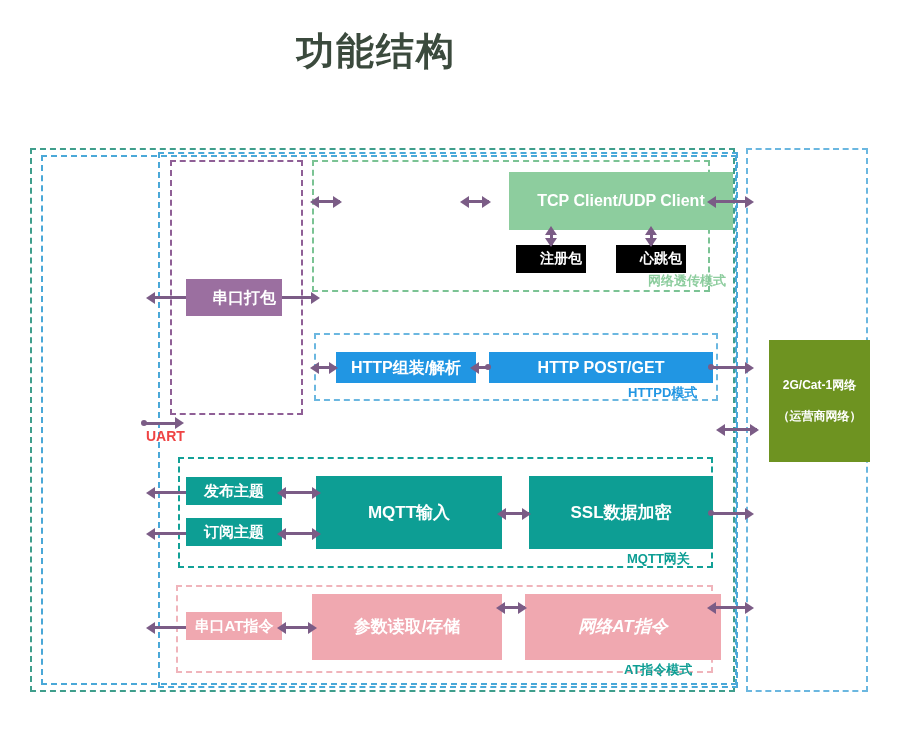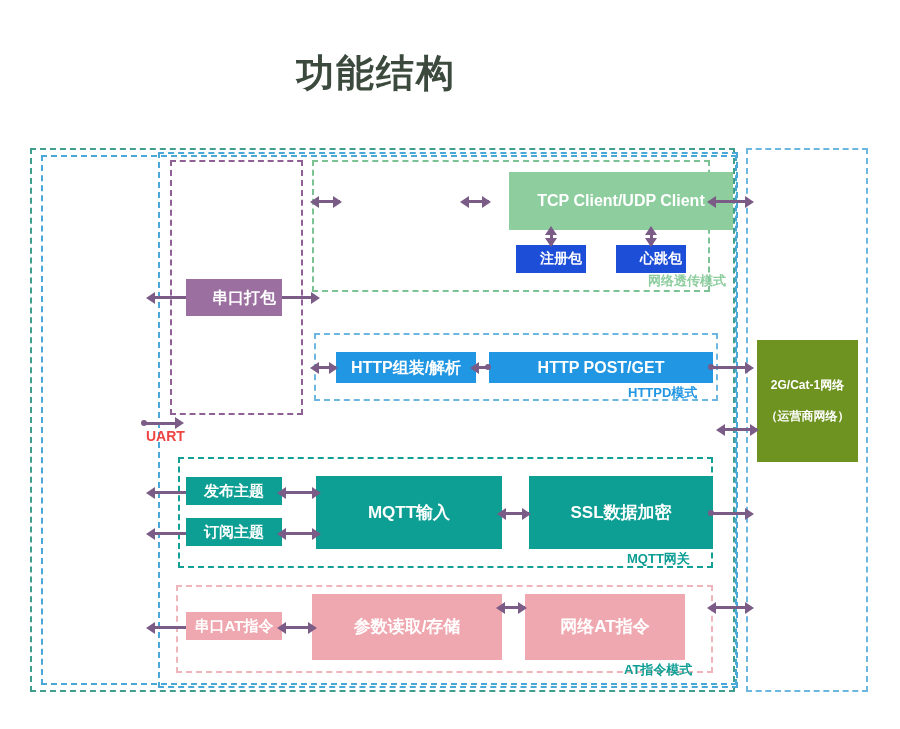--- a/index.html
+++ b/index.html
@@ -5,47 +5,47 @@
   html,body{margin:0;padding:0;}
   body{
     width:900px;height:729px;background:#ffffff;
     font-family:"Liberation Sans","DejaVu Sans",sans-serif;
     overflow:hidden;position:relative;
   }
   #canvas{position:absolute;left:0;top:0;width:900px;height:729px;}
 
   .title{
     position:absolute;left:0;top:26px;width:752px;text-align:center;
-    font-size:38px;font-weight:bold;color:#3b4a3d;letter-spacing:2px;margin-top:22px;
+    font-size:38px;font-weight:bold;color:#3b4a3d;letter-spacing:2px;
   }
 
   
   .frame{position:absolute;background:transparent;box-sizing:border-box;}
   .f-outer-teal{border:2px dashed #3f9e8c;}
   .f-blue{border:2px dashed #4aa8d8;}
   .f-purple{border:2px dashed #8f5f96;}
   .f-green{border:2px dashed #7bc394;}
   .f-lightblue{border:2px dashed #6bb7e0;}
   .f-teal2{border:2px dashed #12a096;}
   .f-pink{border:2px dashed #f0b4bb;}
 
   
   .box{
     position:absolute;box-sizing:border-box;color:#ffffff;
     display:flex;align-items:center;justify-content:center;text-align:center;
     font-weight:bold;line-height:1.25;
   }
   .c-green{background:#8dcd9e;}
-  .c-greenlt{background:#1d4ed8;color:#ffffff;padding-left:20px;}
+  .c-greenlt{background:#000000;color:#ffffff;padding-left:20px;}
   .c-purple{background:#9b6fa0;padding-left:20px;}
   .c-blue{background:#2196e3;}
   .c-teal{background:#0d9e94;}
   .c-pink{background:#f0a8b0;}
   .c-mcu{background:#5b9bc4;}
-  .c-olive{background:#6e9321;}
+  .c-olive{background:#6e9321;margin-left:12px;}
 
   .lbl{
     position:absolute;font-weight:bold;white-space:nowrap;
   }
   .lbl-green{color:#8dcd9e;}
   .lbl-blue{color:#2196e3;}
   .lbl-teal{color:#0d9e94;}
   .lbl-uart{color:#ef4444;}
 
   
@@ -140,21 +140,21 @@
   <div class="lbl lbl-teal" style="left:627px;top:550px;font-size:13px;">MQTT网关</div>
 
   <div class="box c-pink" style="left:186px;top:612px;width:96px;height:28px;font-size:15px;">
     <span>串口AT指令</span>
   </div>
 
   <div class="box c-pink" style="left:312px;top:594px;width:190px;height:66px;font-size:17px;">
     <span>参数读取/存储</span>
   </div>
 
-  <div class="box c-pink" style="left:525px;top:594px;width:160px;height:66px;font-size:17px;">
+  <div class="box c-pink" style="left:525px;top:594px;width:196px;height:66px;font-size:17px;font-style:italic;">
     <span>网络AT指令</span>
   </div>
 
   <div class="lbl lbl-teal" style="left:624px;top:661px;font-size:13px;">AT指令模式</div>
 
   <div class="dot" style="left:141px;top:420px;"></div>
   <div class="arrow ah" style="left:144px;top:421.5px;width:34px;"></div>
   <div class="tip tip-r" style="left:175px;top:417px;"></div>
 
   <div class="arrow ah" style="left:152px;top:296px;width:34px;"></div>

